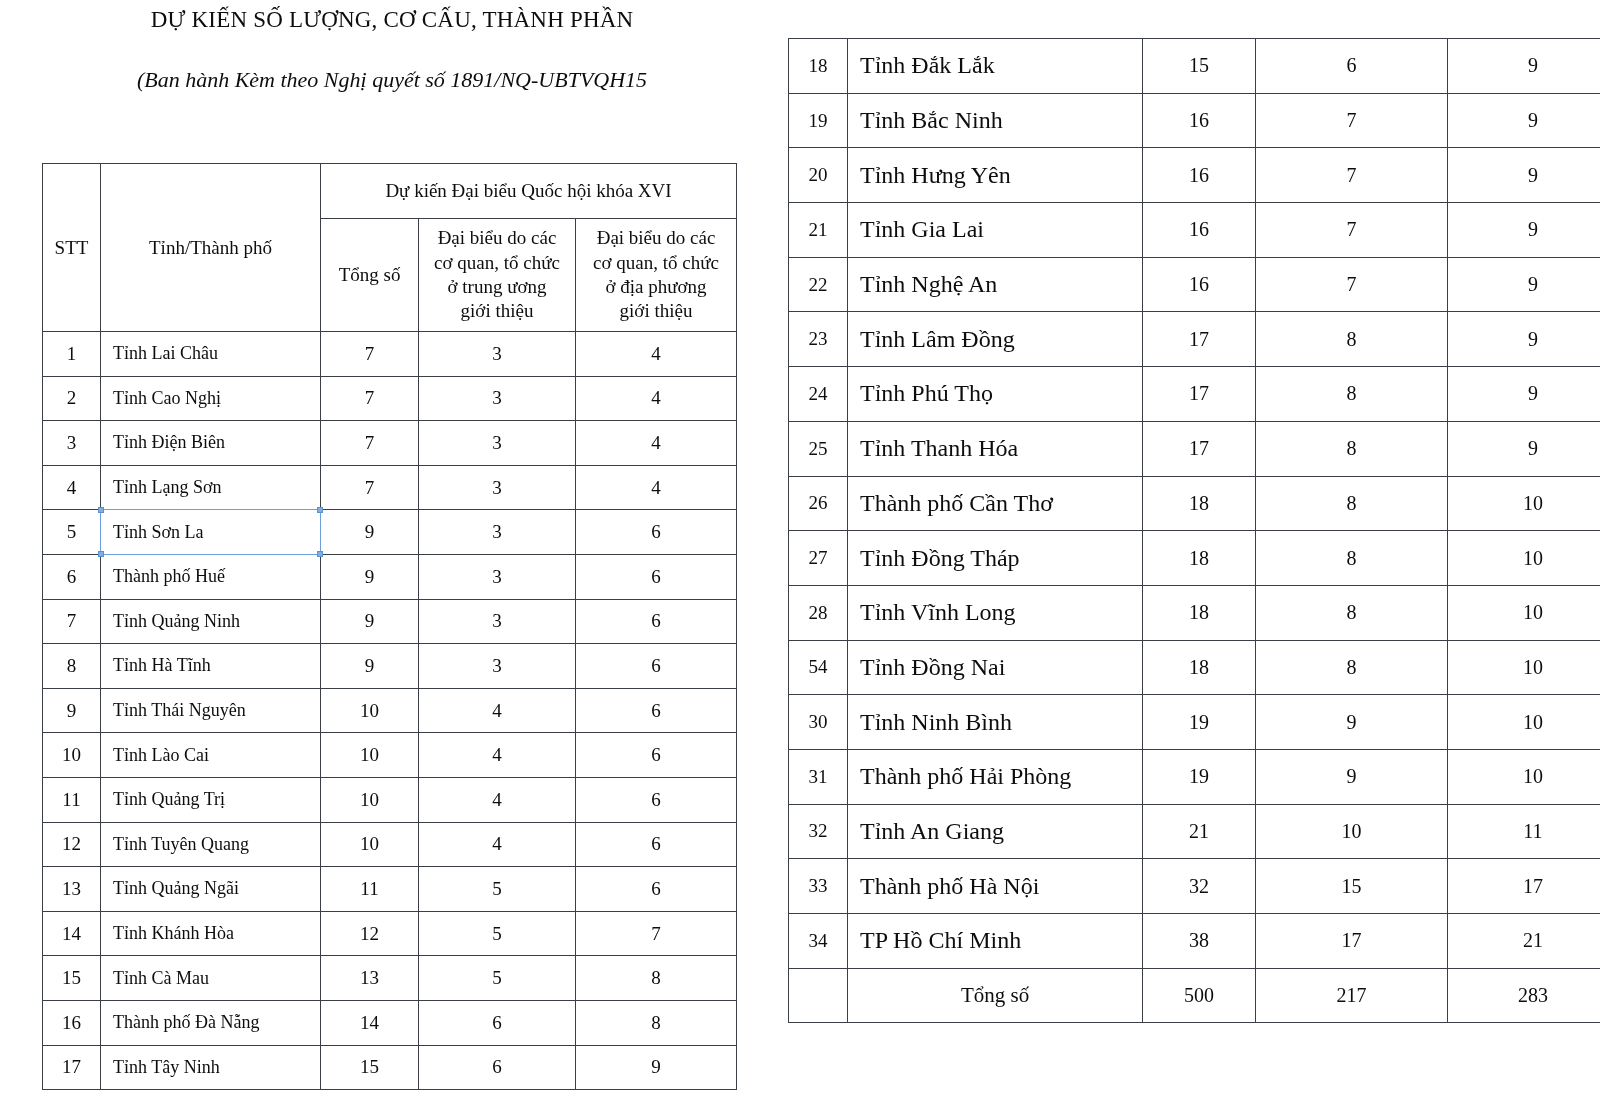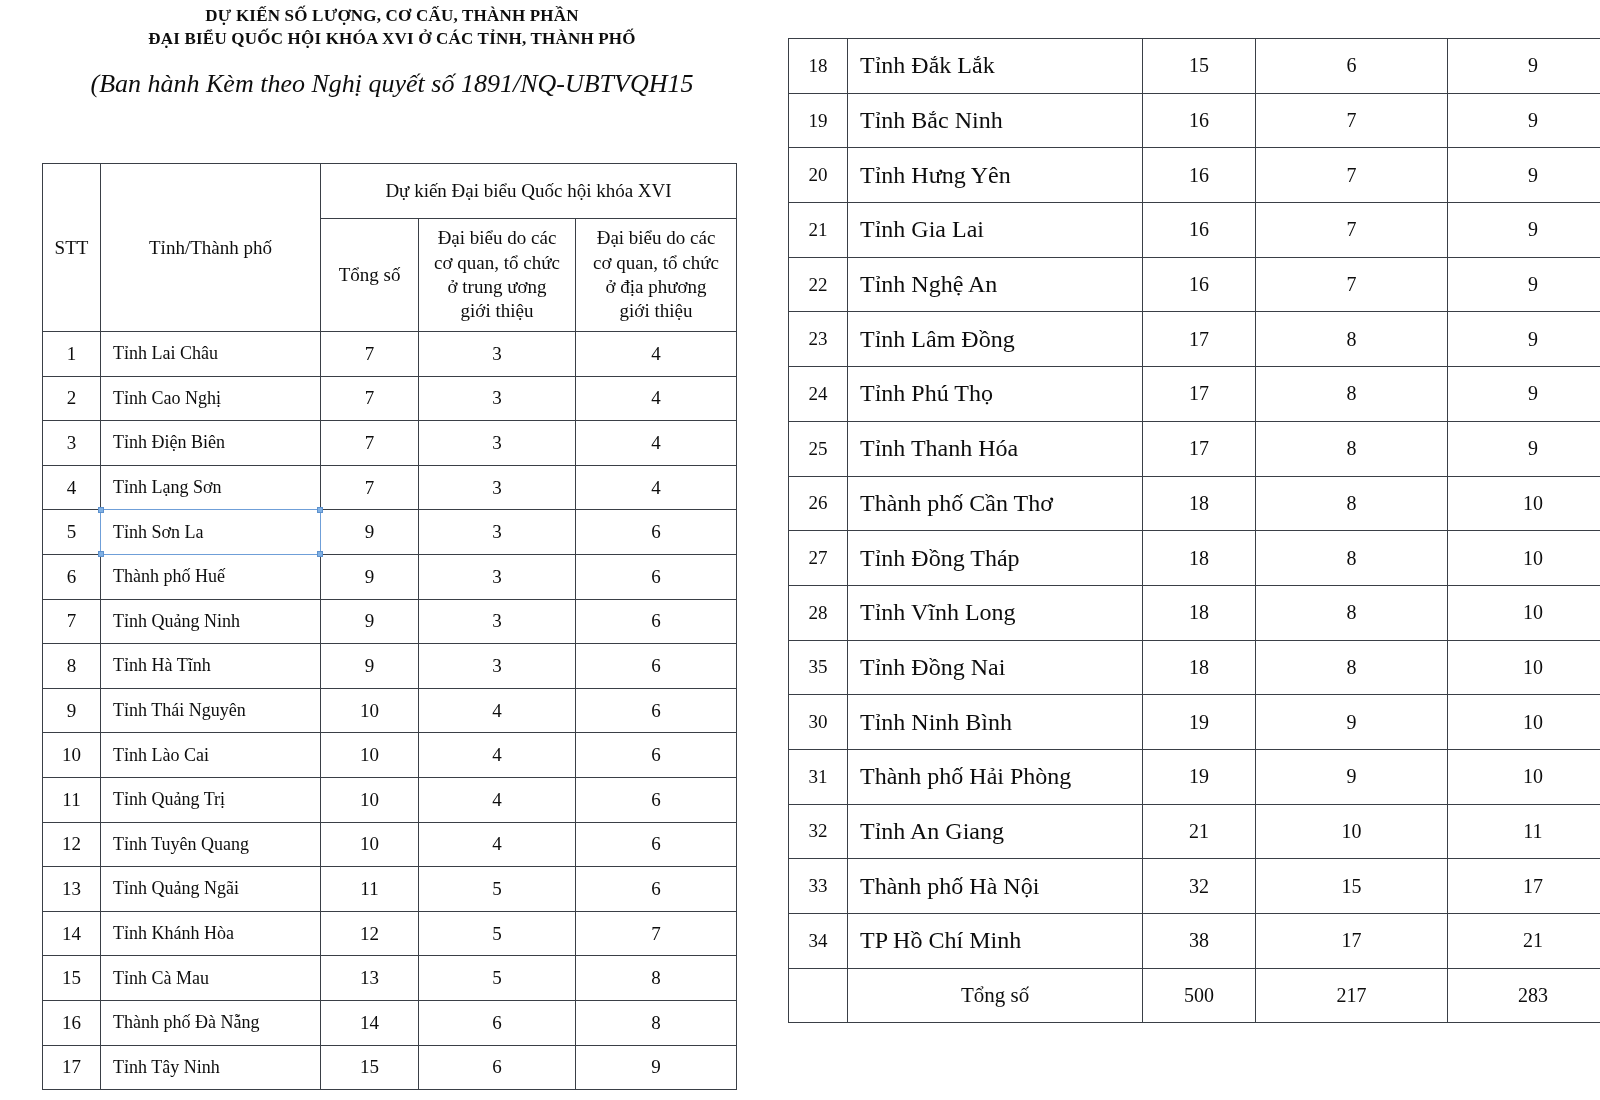--- a/index.html
+++ b/index.html
@@ -27,30 +27,30 @@
 
   
   .doc-head {
     position: absolute;
     left: 42px;
     top: 4px;
     width: 700px;
     text-align: center;
   }
   .doc-title-line {
-    font-weight: bold;
-    font-size: 17px;
+    font-weight: normal;
+    font-size: 23px;
     line-height: 1.38;
     letter-spacing: .2px;
     white-space: nowrap;
   }
   .doc-subtitle {
-    margin-top: 13px;
+    margin-top: 27px;
     font-style: italic;
-    font-size: 26px;
+    font-size: 22px;
     line-height: 1.5;
   }
   .doc-subtitle div { white-space: nowrap; }
 
   
   table.grid {
     border-collapse: collapse;
     table-layout: fixed;
     background: #fff;
   }
@@ -151,21 +151,20 @@
   .sel-handle.bl { left: -3px;  bottom: -3px; }
   .sel-handle.br { right: -3px; bottom: -3px; }
 </style>
 </head>
 <body>
 
 <div class="page">
 
   <div class="doc-head">
     <div class="doc-title-line">DỰ KIẾN SỐ LƯỢNG, CƠ CẤU, THÀNH PHẦN</div>
-    <div class="doc-title-line">ĐẠI BIỂU QUỐC HỘI KHÓA XVI Ở CÁC TỈNH, THÀNH PHỐ</div>
     <div class="doc-subtitle">
       <div>(Ban hành Kèm theo Nghị quyết số 1891/NQ-UBTVQH15</div>
     </div>
   </div>
 
   <table class="grid tbl-left">
     <colgroup>
       <col class="c-stt">
         <col class="c-name">
         <col class="c-tot">
@@ -402,21 +401,21 @@
           <td class="num">10</td>
         </tr>
         <tr>
           <td class="c-center">28</td>
           <td class="c-left">Tỉnh Vĩnh Long</td>
           <td class="num">18</td>
           <td class="num">8</td>
           <td class="num">10</td>
         </tr>
         <tr>
-          <td class="c-center">35</td>
+          <td class="c-center">54</td>
           <td class="c-left">Tỉnh Đồng Nai</td>
           <td class="num">18</td>
           <td class="num">8</td>
           <td class="num">10</td>
         </tr>
         <tr>
           <td class="c-center">30</td>
           <td class="c-left">Tỉnh Ninh Bình</td>
           <td class="num">19</td>
           <td class="num">9</td>

